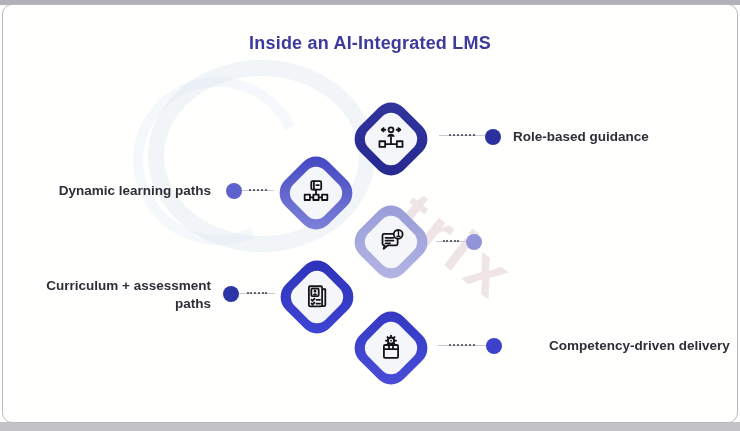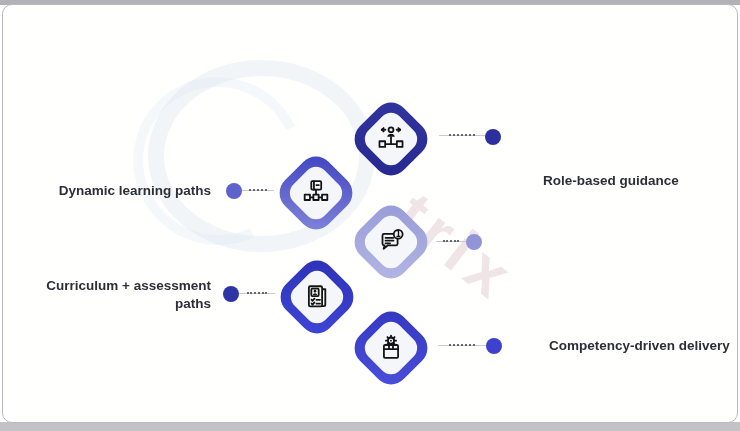--- a/index.html
+++ b/index.html
@@ -46,41 +46,42 @@
   .dot { position:absolute; width:16px; height:16px; border-radius:50%; z-index:2; }
   .p1 { left:482px; top:124px; background:#2c2f9e; }
   .p2 { left:223px; top:178px; background:#5e62cd; }
   .p3 { left:463px; top:229px; background:#9194d6; }
   .p4 { left:220px; top:281px; background:#2c34a6; }
   .p5 { left:483px; top:333px; background:#3e41cb; }
 
   
   .label { position:absolute; font-size:13.5px; font-weight:700; color:#2e2e38;
            line-height:18px; white-space:nowrap; z-index:2; }
-  .l1 { left:540px; top:123px;margin-top:44px; }
+  .l1 { left:510px; top:123px; }
   .l2 { right:526px; top:177px; text-align:left; }
   .l3 { left:500px; top:228px; }
   .l4 { right:526px; top:272px; width:190px; text-align:right; white-space:normal; }
   .l5 { left:510px; top:332px;margin-left:36px; }
 
   svg { display:block; }
 </style>
 </head>
 <body>
 
 <div class="canvas">
   <div class="strip-top"></div>
   <div class="strip-bottom"></div>
 
   <div class="card">
 
     <div class="swirl-a"></div>
     <div class="swirl-b"></div>
     <div class="wm-text">trix</div>
 
+    <div class="title">Inside an AI-Integrated LMS</div>
 
     <div class="diamond d1">
       <div class="inner">
         <span class="icon">
           <svg width="34" height="34" viewBox="0 0 36 36" fill="none" stroke="#141414" stroke-width="1.9" stroke-linecap="round" stroke-linejoin="round">
             <circle cx="18" cy="8.2" r="2.6"></circle>
             <path d="M14 15.6 a4.1 4.1 0 0 1 8 0 z" fill="#141414" stroke="none"></path>
             <path d="M12 8.2 H8.4"></path>
               <path d="M10.2 6.4 L8.2 8.2 L10.2 10"></path>
             <path d="M24 8.2 H27.6"></path>

